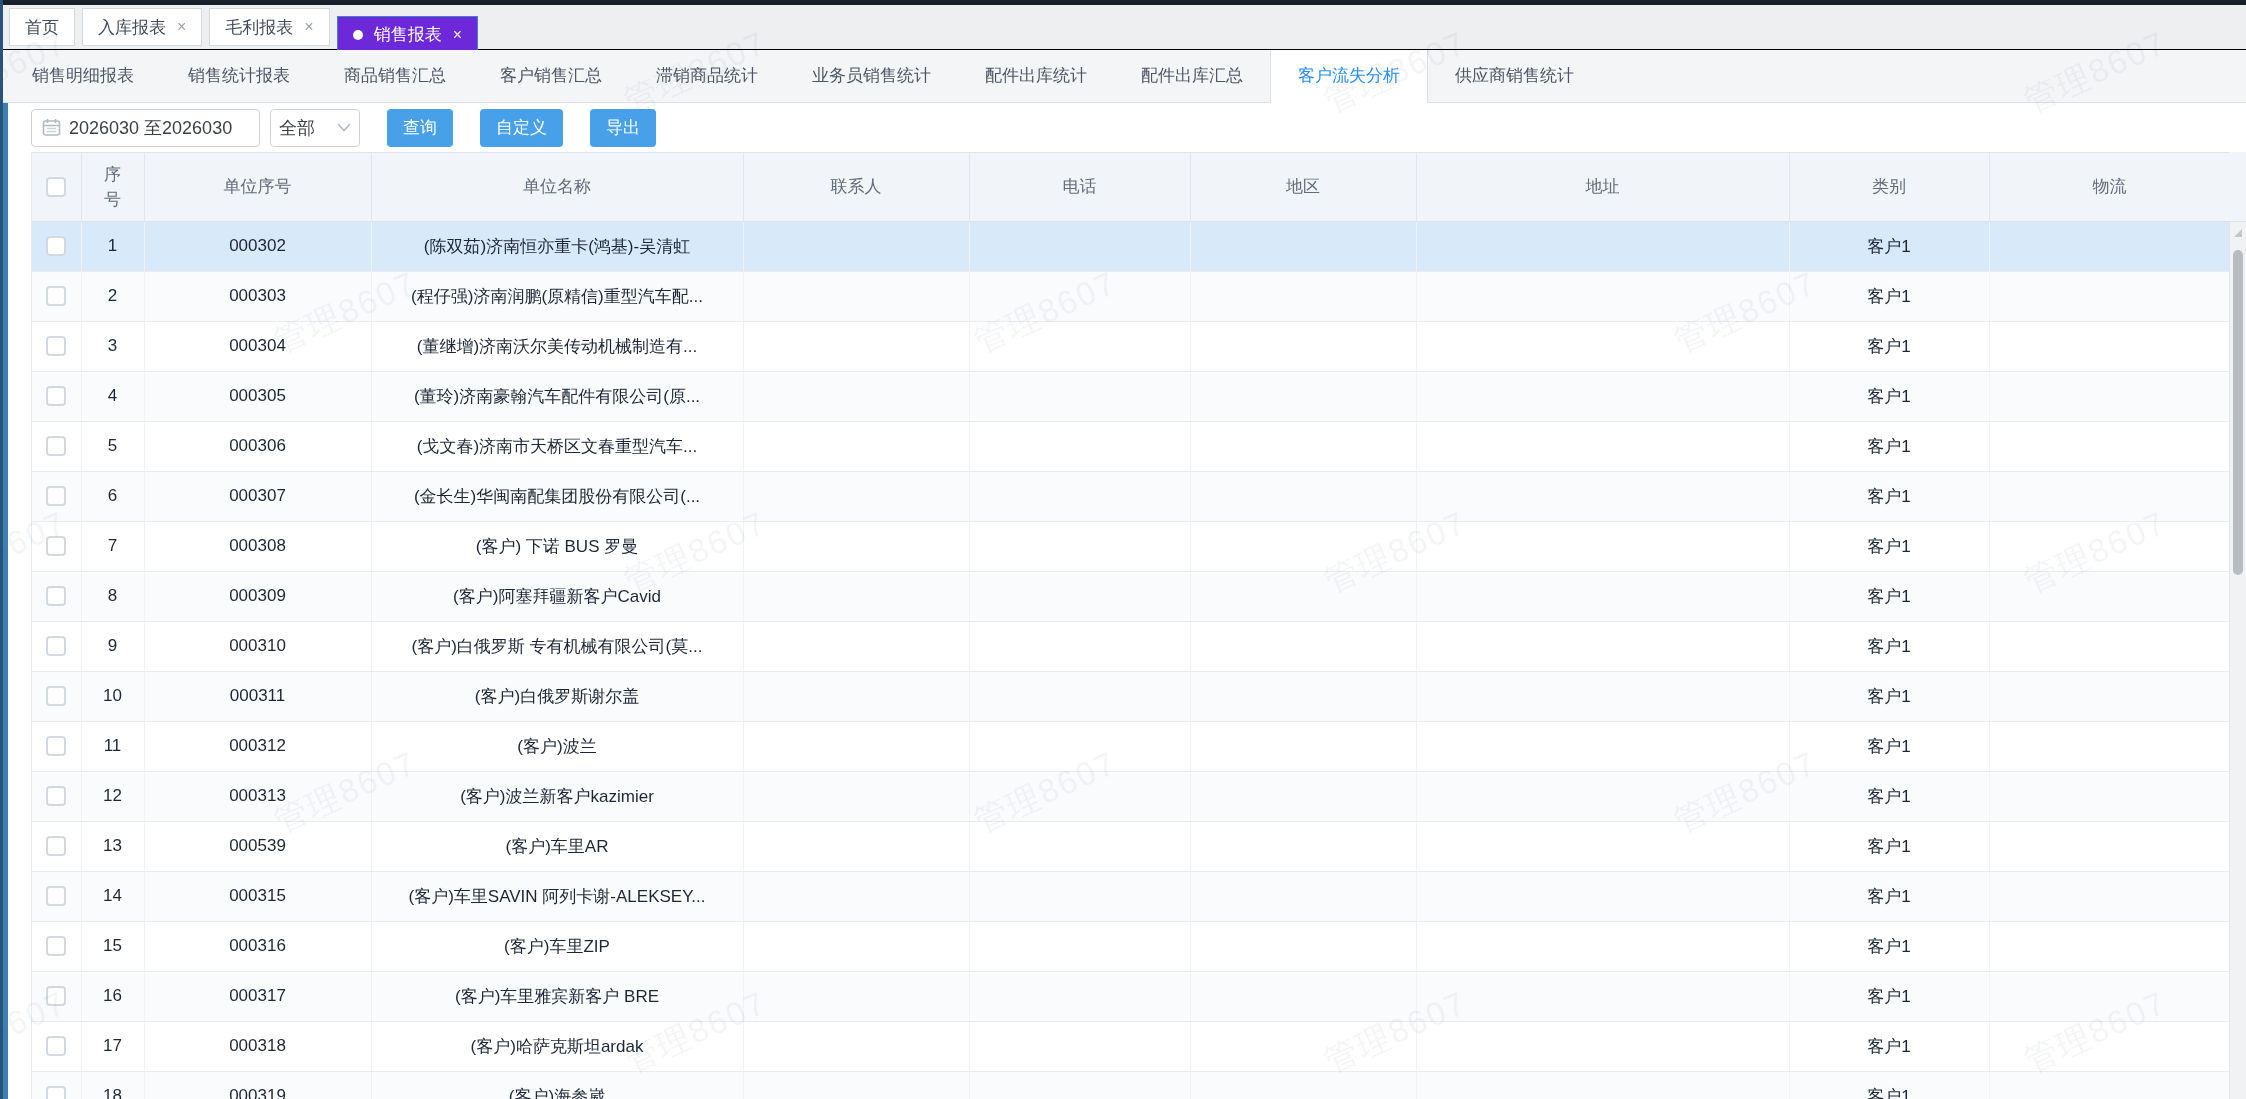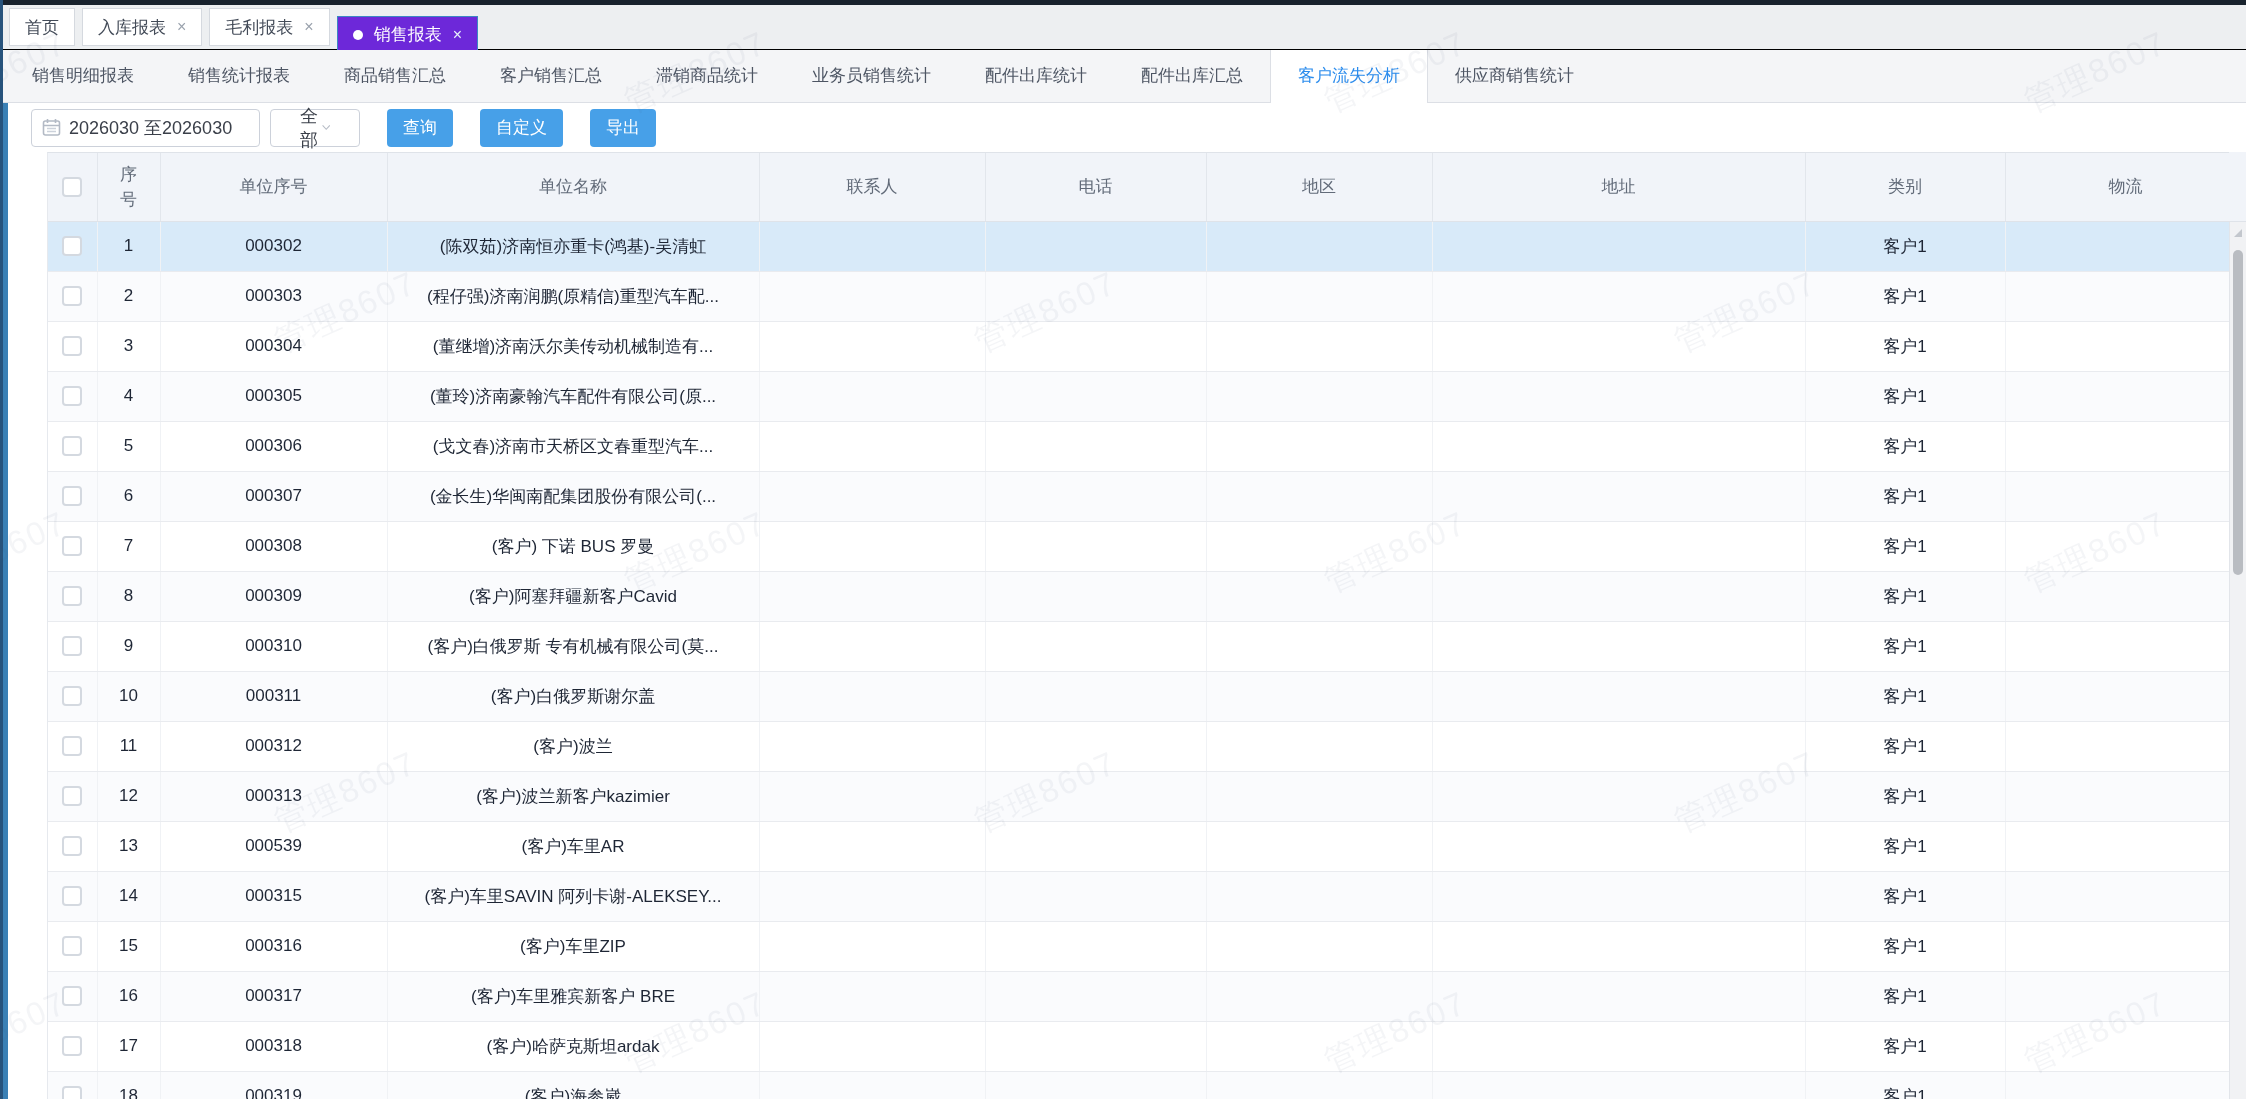--- a/index.html
+++ b/index.html
@@ -28,28 +28,28 @@
   .subtab { height:53px; line-height:52px; padding:0 27px; font-size:17px; color:#4d5563; cursor:pointer; white-space:nowrap; }
   .subtab.active { background:#fff; color:#2b8ced; border-left:1px solid #dcdfe5; border-right:1px solid #dcdfe5; height:54px; }
 
   
   .toolbar { position:absolute; top:103px; left:8px; right:0; height:49px; background:#fff;
              display:flex; align-items:center; padding-left:23px; z-index:2; }
   .date-input { width:229px; height:38px; border:1px solid #ccd1da; border-radius:4px; background:#fff;
                 display:flex; align-items:center; padding:0 10px; gap:8px; overflow:hidden; cursor:text; }
   .date-input .txt { font-size:18px; color:#3a3f49; white-space:nowrap; }
   .select { width:90px; height:38px; border:1px solid #ccd1da; border-radius:4px; background:#fff; margin-left:10px;
-            display:flex; align-items:center; justify-content:space-between; padding:0 29px; cursor:pointer; }
+            display:flex; align-items:center; justify-content:space-between; padding:0 8px; cursor:pointer; }
   .select .txt { font-size:18px; color:#3a3f49; }
   .btn { height:38px; margin-left:27px; background:#47a0e8; color:#fff; border:none; border-radius:4px;
          font-size:17px; padding:0 16px; font-family:inherit; cursor:pointer; }
 
   
   .table-area { position:absolute; top:152px; left:31px; width:2198px; bottom:0; overflow:hidden;
-                border-top:1px solid #dfe3e9; border-left:1px solid #e6e9ee; z-index:1;margin-left:16px; }
+                border-top:1px solid #dfe3e9; border-left:1px solid #e6e9ee; z-index:1; }
   table { border-collapse:collapse; table-layout:fixed; width:2198px; }
   thead th { height:68px; background:#f1f4f9; color:#626b79; font-weight:normal; font-size:17px;
              border-right:1px solid #e2e6ec; border-bottom:1px solid #dfe3e9; text-align:center; vertical-align:middle; }
   thead th .wrap2 { display:inline-block; width:22px; line-height:25px; }
   tbody td { height:50px; background:#fff; font-size:17px; color:#1e2635; text-align:center; vertical-align:middle;
              border-right:1px solid #f0f2f5; border-bottom:1px solid #e9ebef;
              white-space:nowrap; overflow:hidden; text-overflow:clip; }
   tbody tr:nth-child(even) td { background:#fafbfd; }
   tbody tr.selected td { background:#d8eaf9; }
   .cb { display:inline-block; width:20px; height:20px; border:2px solid #d4d9e0; border-radius:4px; background:#fff; vertical-align:middle; cursor:pointer; }

